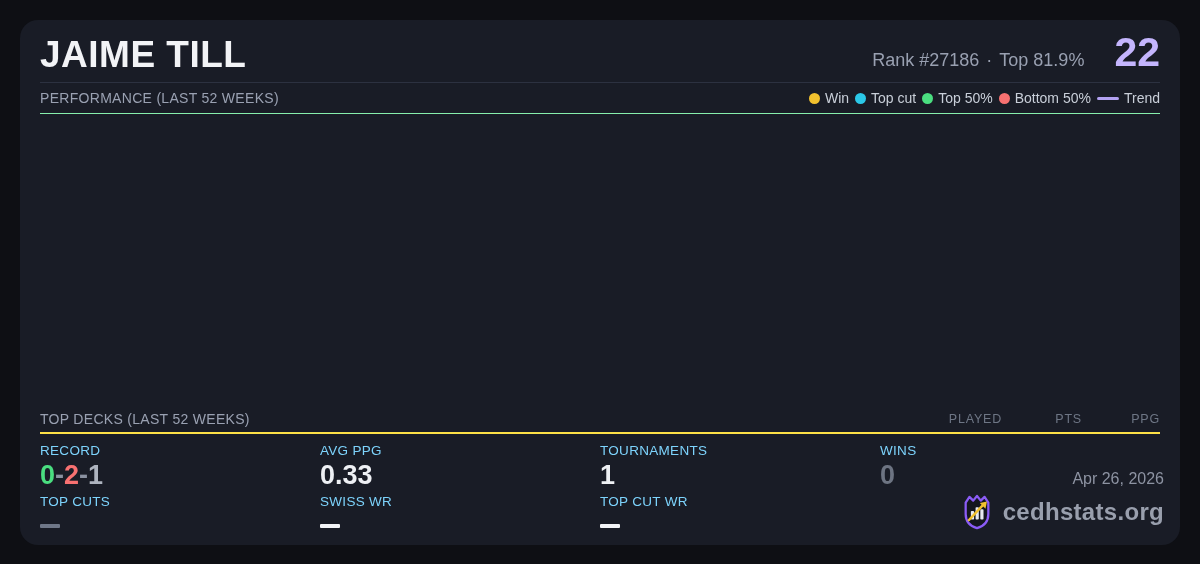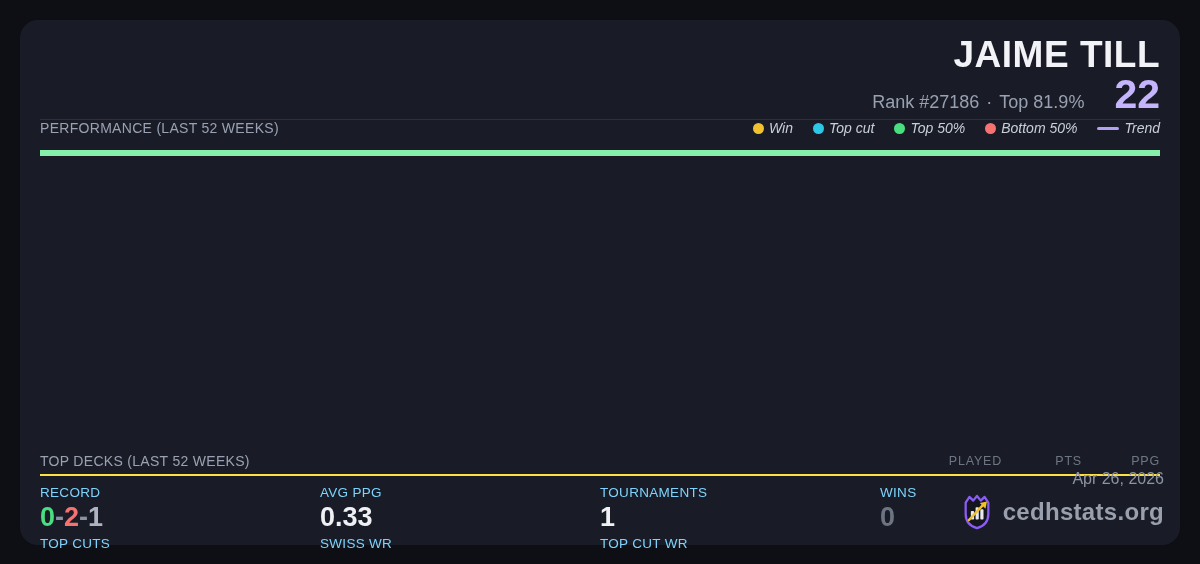--- a/index.html
+++ b/index.html
@@ -8,32 +8,32 @@
     background:#0e0f14;
     font-family:"Liberation Sans", sans-serif;
     -webkit-font-smoothing:antialiased;
   }
   .card{
     position:absolute;left:20px;top:20px;width:1160px;height:525px;
     background:#191c26;border-radius:18px;box-sizing:border-box;
     padding:14px 20px 0 20px;
   }
   
-  .hdr{display:flex;justify-content:space-between;align-items:flex-end;
-       padding-bottom:6px;border-bottom:1px solid #2c3140;flex-direction:column;}
+  .hdr{display:flex;justify-content:space-between;align-items:flex-start;
+       padding-bottom:6px;border-bottom:1px solid #2c3140;}
   .player-name{margin:0;font-size:37px;font-weight:700;color:#f2f3f6;letter-spacing:0.5px;}
   .hdr-right{display:flex;align-items:baseline;gap:30px;}
   .rank-line{font-size:18px;color:#99a0b1;}
   .rank-line .sep{margin:0 7px;color:#99a0b1;}
   .score{font-size:41px;font-weight:700;line-height:0.9;}
   
-  .perf-row{display:flex;justify-content:space-between;align-items:flex-start;
-            height:30px;border-bottom:6px solid #86efac;}
+  .perf-row{display:flex;justify-content:space-between;align-items:center;
+            height:30px;border-bottom:1px solid #86efac;}
   .sec-title{font-size:14px;color:#9aa1b2;letter-spacing:0.3px;}
-  .legend{display:flex;align-items:center;gap:20px;font-style:italic;}
+  .legend{display:flex;align-items:center;gap:6px;}
   .legend-item{display:flex;align-items:center;gap:5px;font-size:14px;color:#c9cfd9;}
   .dot{width:11px;height:11px;border-radius:50%;flex:0 0 auto;}
   .line-swatch{width:22px;height:3px;border-radius:2px;flex:0 0 auto;}
   
   .chart{height:291px;}
   
   .td-row{display:flex;justify-content:space-between;align-items:center;
           height:27px;border-bottom:2px solid #fde047;}
   .td-cols{display:flex;}
   .td-col{font-size:12.5px;color:#6e7685;letter-spacing:0.8px;text-align:right;}

